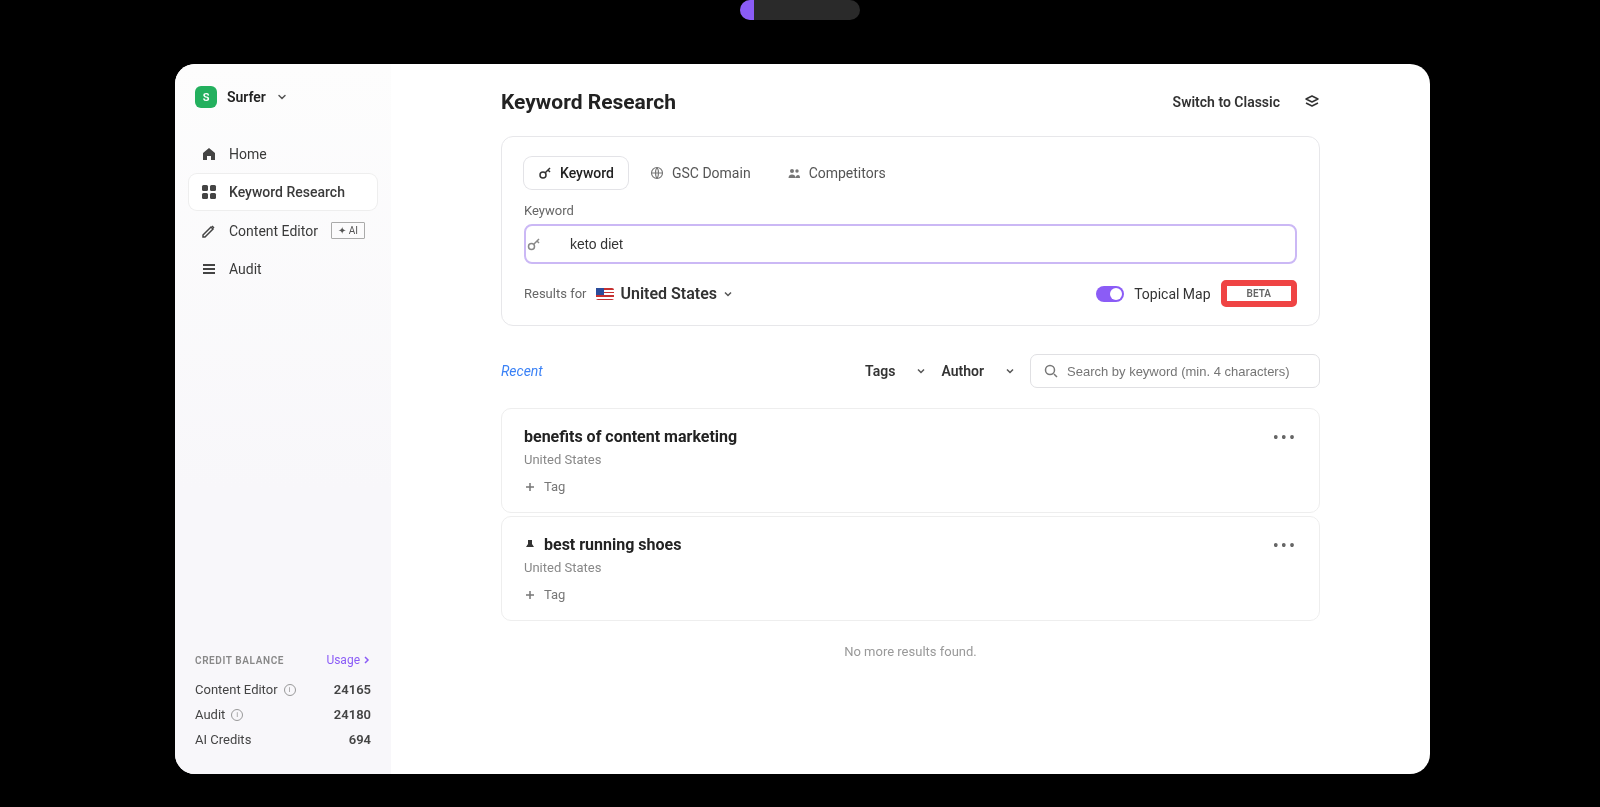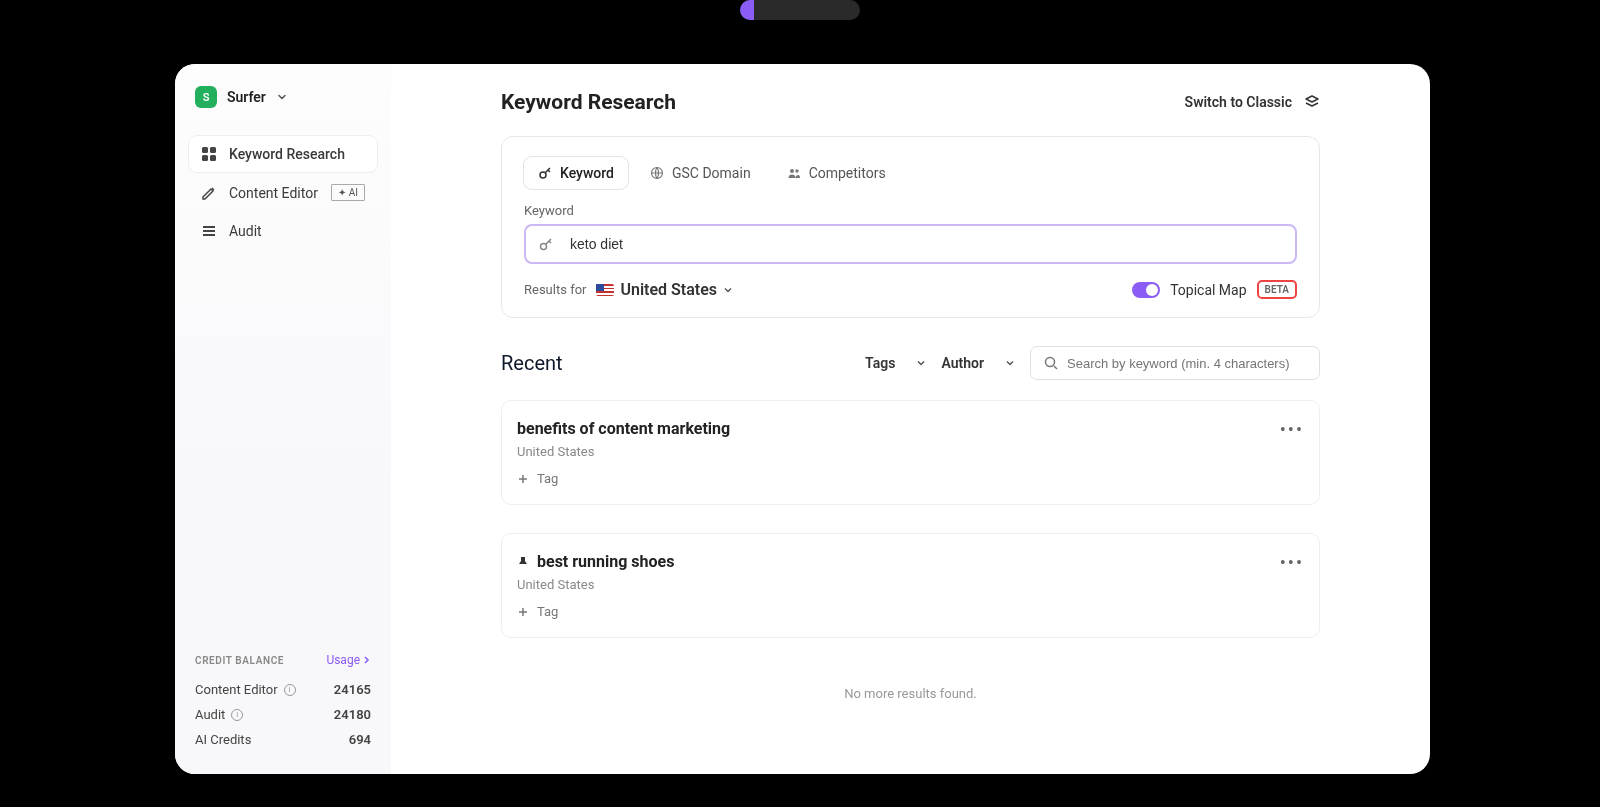--- a/index.html
+++ b/index.html
@@ -187,21 +187,21 @@
       margin-bottom: 22px;
     }
     .page-title {
       font-size: 21px;
       font-weight: 700;
       color: #222;
     }
     .switch-classic {
       display: flex;
       align-items: center;
-      gap: 12px;
+      gap: 24px;
       font-size: 14px;
       font-weight: 600;
       color: #333;
       cursor: pointer;
     }
     .card {
       border: 1px solid #e7e7ea;
       border-radius: 12px;
       padding: 20px 22px 18px 22px;
       margin-bottom: 28px;
@@ -228,24 +228,24 @@
       font-weight: 500;
     }
     .kw-label {
       font-size: 13px;
       color: #666;
       margin-bottom: 6px;
     }
     .kw-input-wrap {
       border: 2px solid #cbb8f5;
       border-radius: 8px;
-      padding: 10px 12px;
+      padding: 10px 0;
       display: flex;
       align-items: flex-start;
-      gap: 16px;
+      gap: 28px;
       margin-bottom: 16px;
     }
     .kw-input {
       border: none;
       outline: none;
       font-size: 14px;
       flex: 1;
       color: #333;
     }
     .controls-row {
@@ -286,22 +286,22 @@
       height: 12px;
       background: #fff;
       border-radius: 50%;
     }
     .topical-lbl {
       font-size: 14px;
       color: #333;
     }
     .beta {
       font-size: 10px;
-      padding: 2px 6px;
-      border: 2px solid #ef4444;
+      padding: 2px 20px;
+      border: 6px solid #ef4444;
       border-radius: 5px;
       color: #666;
       font-weight: 600;
     }
     .create-btn {
       background: #8322db;
       color: #fff;
       border: none;
       padding: 10px 18px;
       border-radius: 7px;
@@ -319,22 +319,23 @@
       pointer-events: none;
       z-index: 10;
     }
     .filter-row {
       display: flex;
       align-items: center;
       gap: 14px;
       margin-bottom: 20px;
     }
     .recent-lbl {
-      font-size: 20px;
-      color: #0f172a;
+      font-size: 14px;
+      color: #3b82f6;
+      font-style: italic;
     }
     .dd {
       display: flex;
       align-items: center;
       gap: 20px;
       font-size: 14px;
       color: #333;
       font-weight: 600;
       cursor: pointer;
     }
@@ -349,22 +350,22 @@
     }
     .search-box input {
       border: none;
       outline: none;
       font-size: 13px;
       flex: 1;
     }
     .result-card {
       border: 1px solid #eee;
       border-radius: 10px;
-      padding: 18px 15px;
-      margin-bottom: 28px;
+      padding: 18px 22px;
+      margin-bottom: 3px;
     }
     .result-head {
       display: flex;
       justify-content: space-between;
       align-items: flex-start;
     }
     .result-title {
       font-size: 16px;
       font-weight: 700;
       color: #222;
@@ -430,20 +431,28 @@
     <aside class="sidebar">
       <div class="brand">
         <div class="brand-badge">S</div>
         <span class="brand-name">Surfer</span>
         <svg width="12" height="12" viewBox="0 0 12 12">
             <path d="M3 4.5L6 7.5L9 4.5" stroke="#555" stroke-width="1.5" fill="none" stroke-linecap="round"></path>
           </svg>
       </div>
 
       <nav class="nav">
+        <div class="nav-item">
+          <span class="nav-ico">
+            <svg width="16" height="16" viewBox="0 0 16 16">
+                <path d="M2 7L8 2L14 7V14H10V10H6V14H2V7Z" fill="#444"></path>
+              </svg>
+          </span>
+          <span>Home</span>
+        </div>
 
         <div class="nav-item active">
           <span class="nav-ico">
             <svg width="16" height="16" viewBox="0 0 16 16">
                 <rect x="1" y="1" width="6" height="6" rx="1.5" fill="#444"></rect>
                 <rect x="9" y="1" width="6" height="6" rx="1.5" fill="#444"></rect>
                 <rect x="1" y="9" width="6" height="6" rx="1.5" fill="#444"></rect>
                 <rect x="9" y="9" width="6" height="6" rx="1.5" fill="#444"></rect>
               </svg>
           </span>

